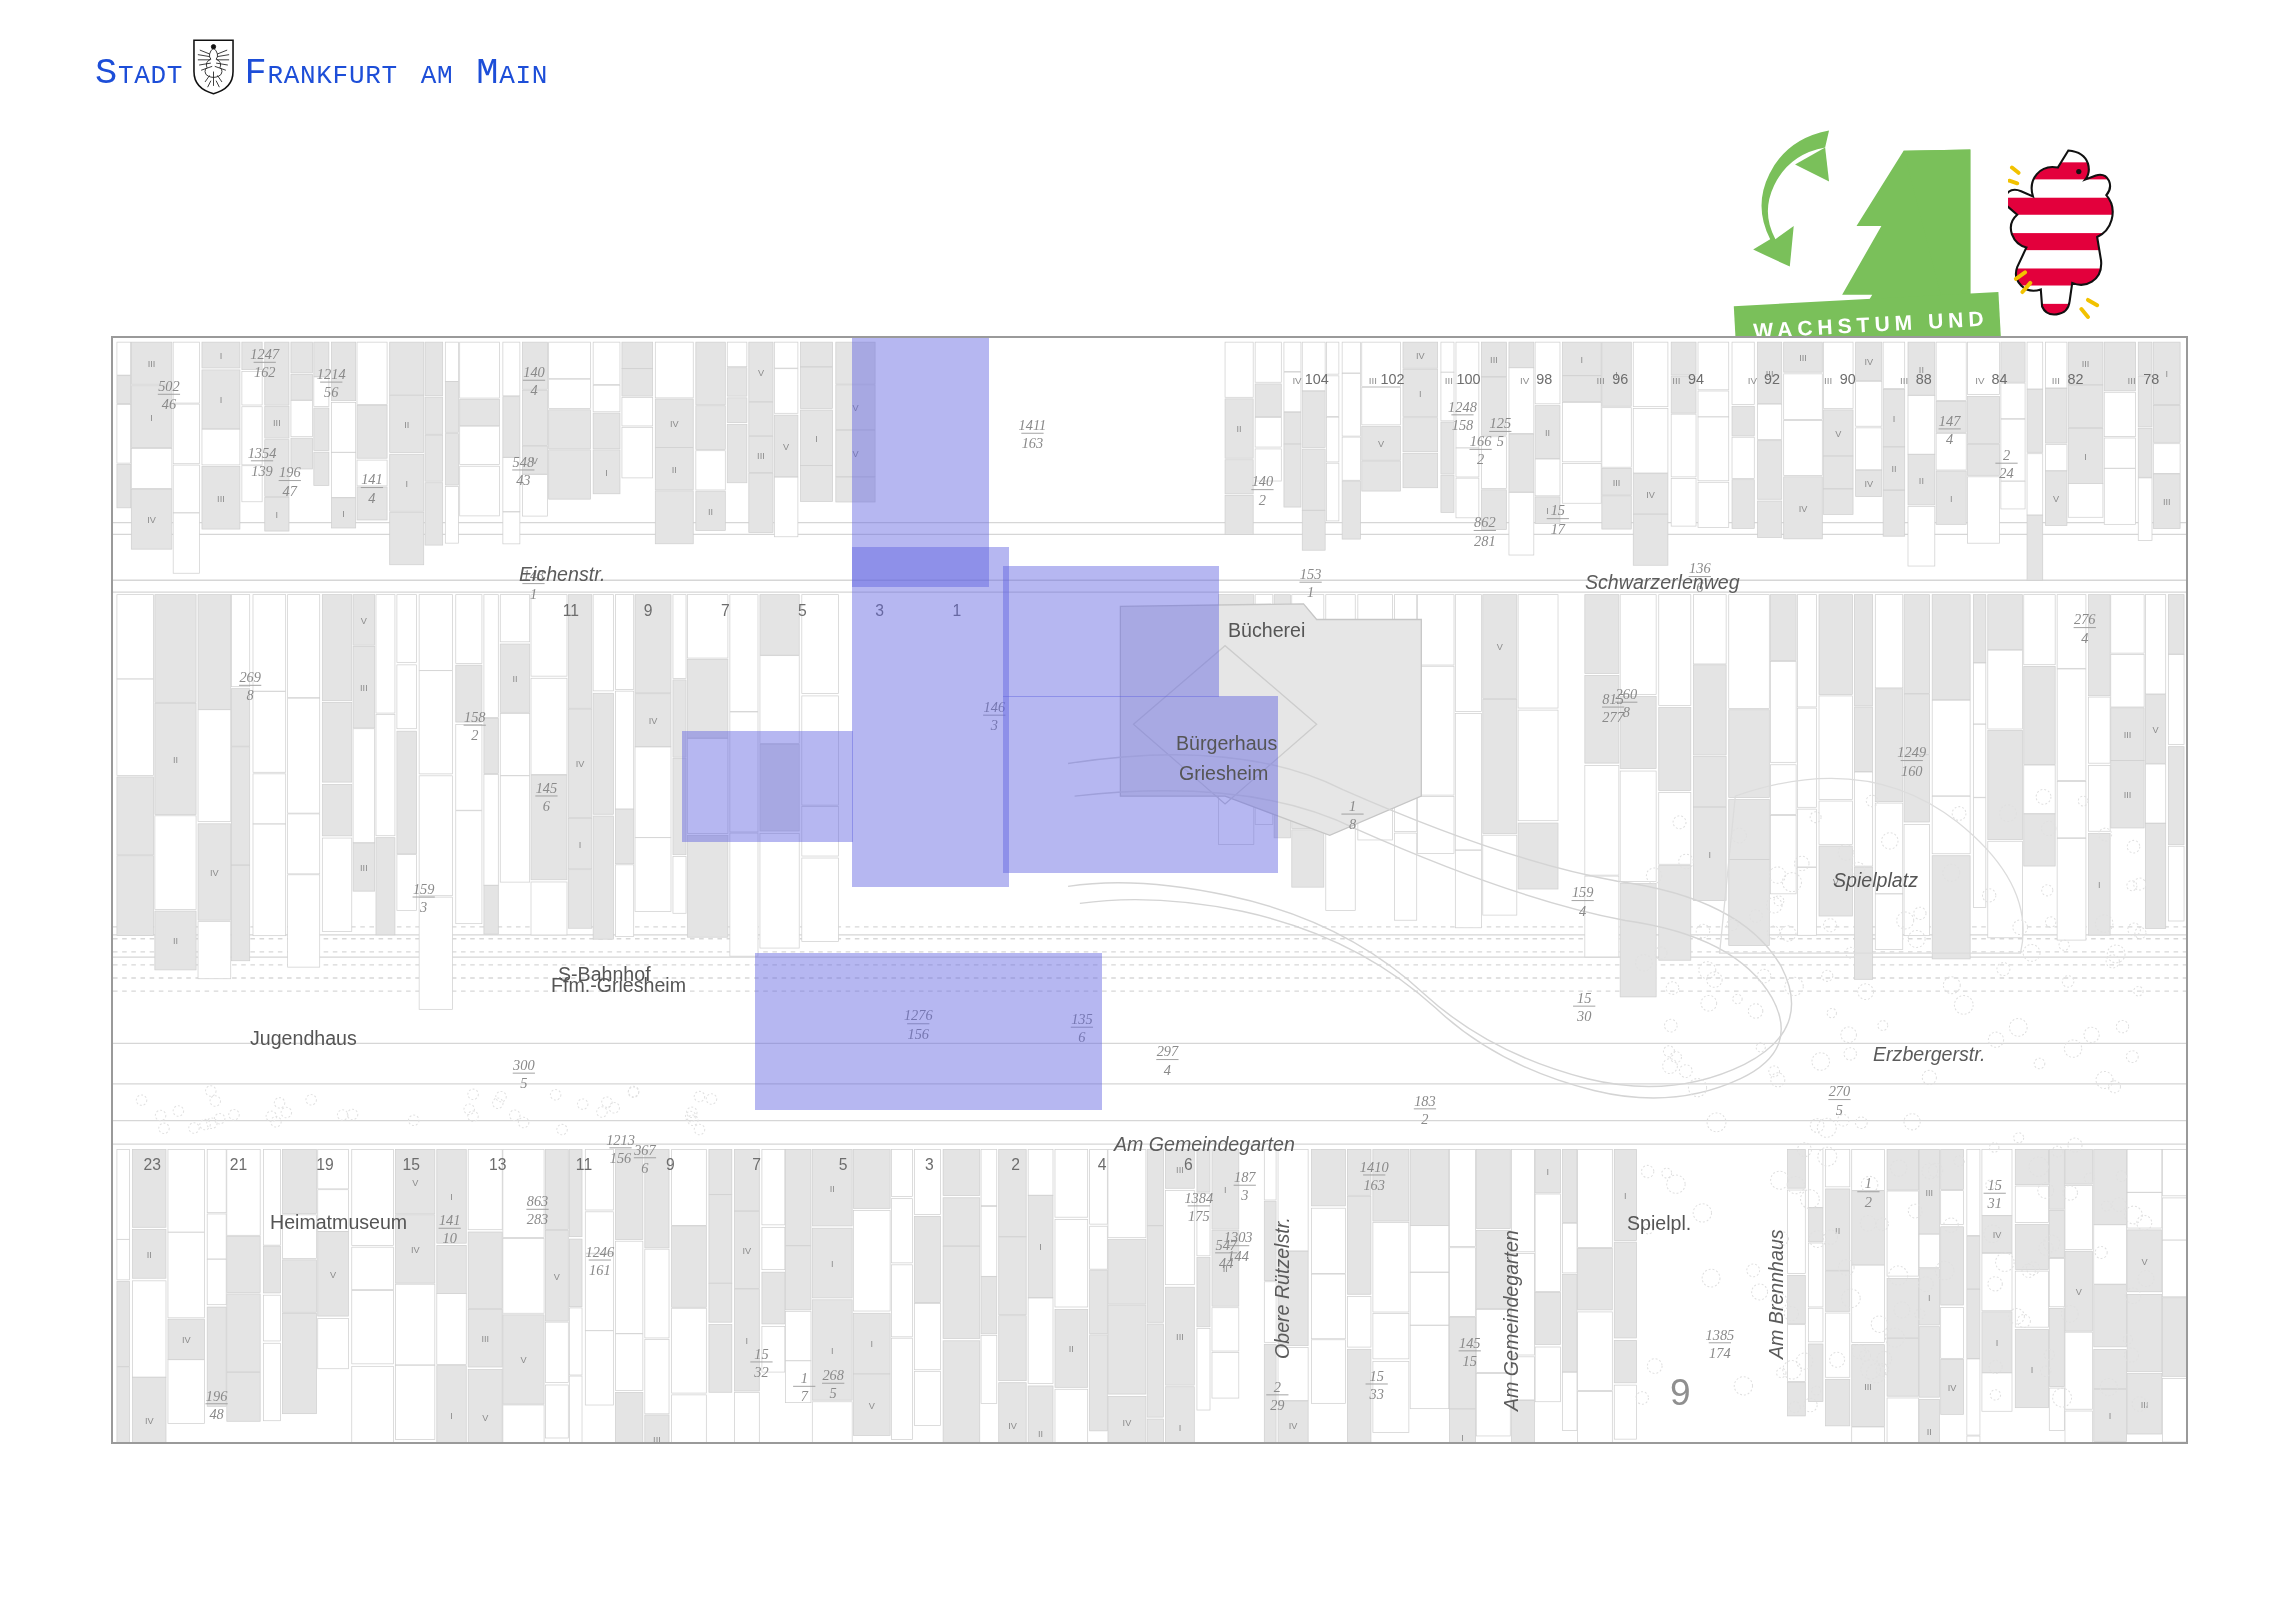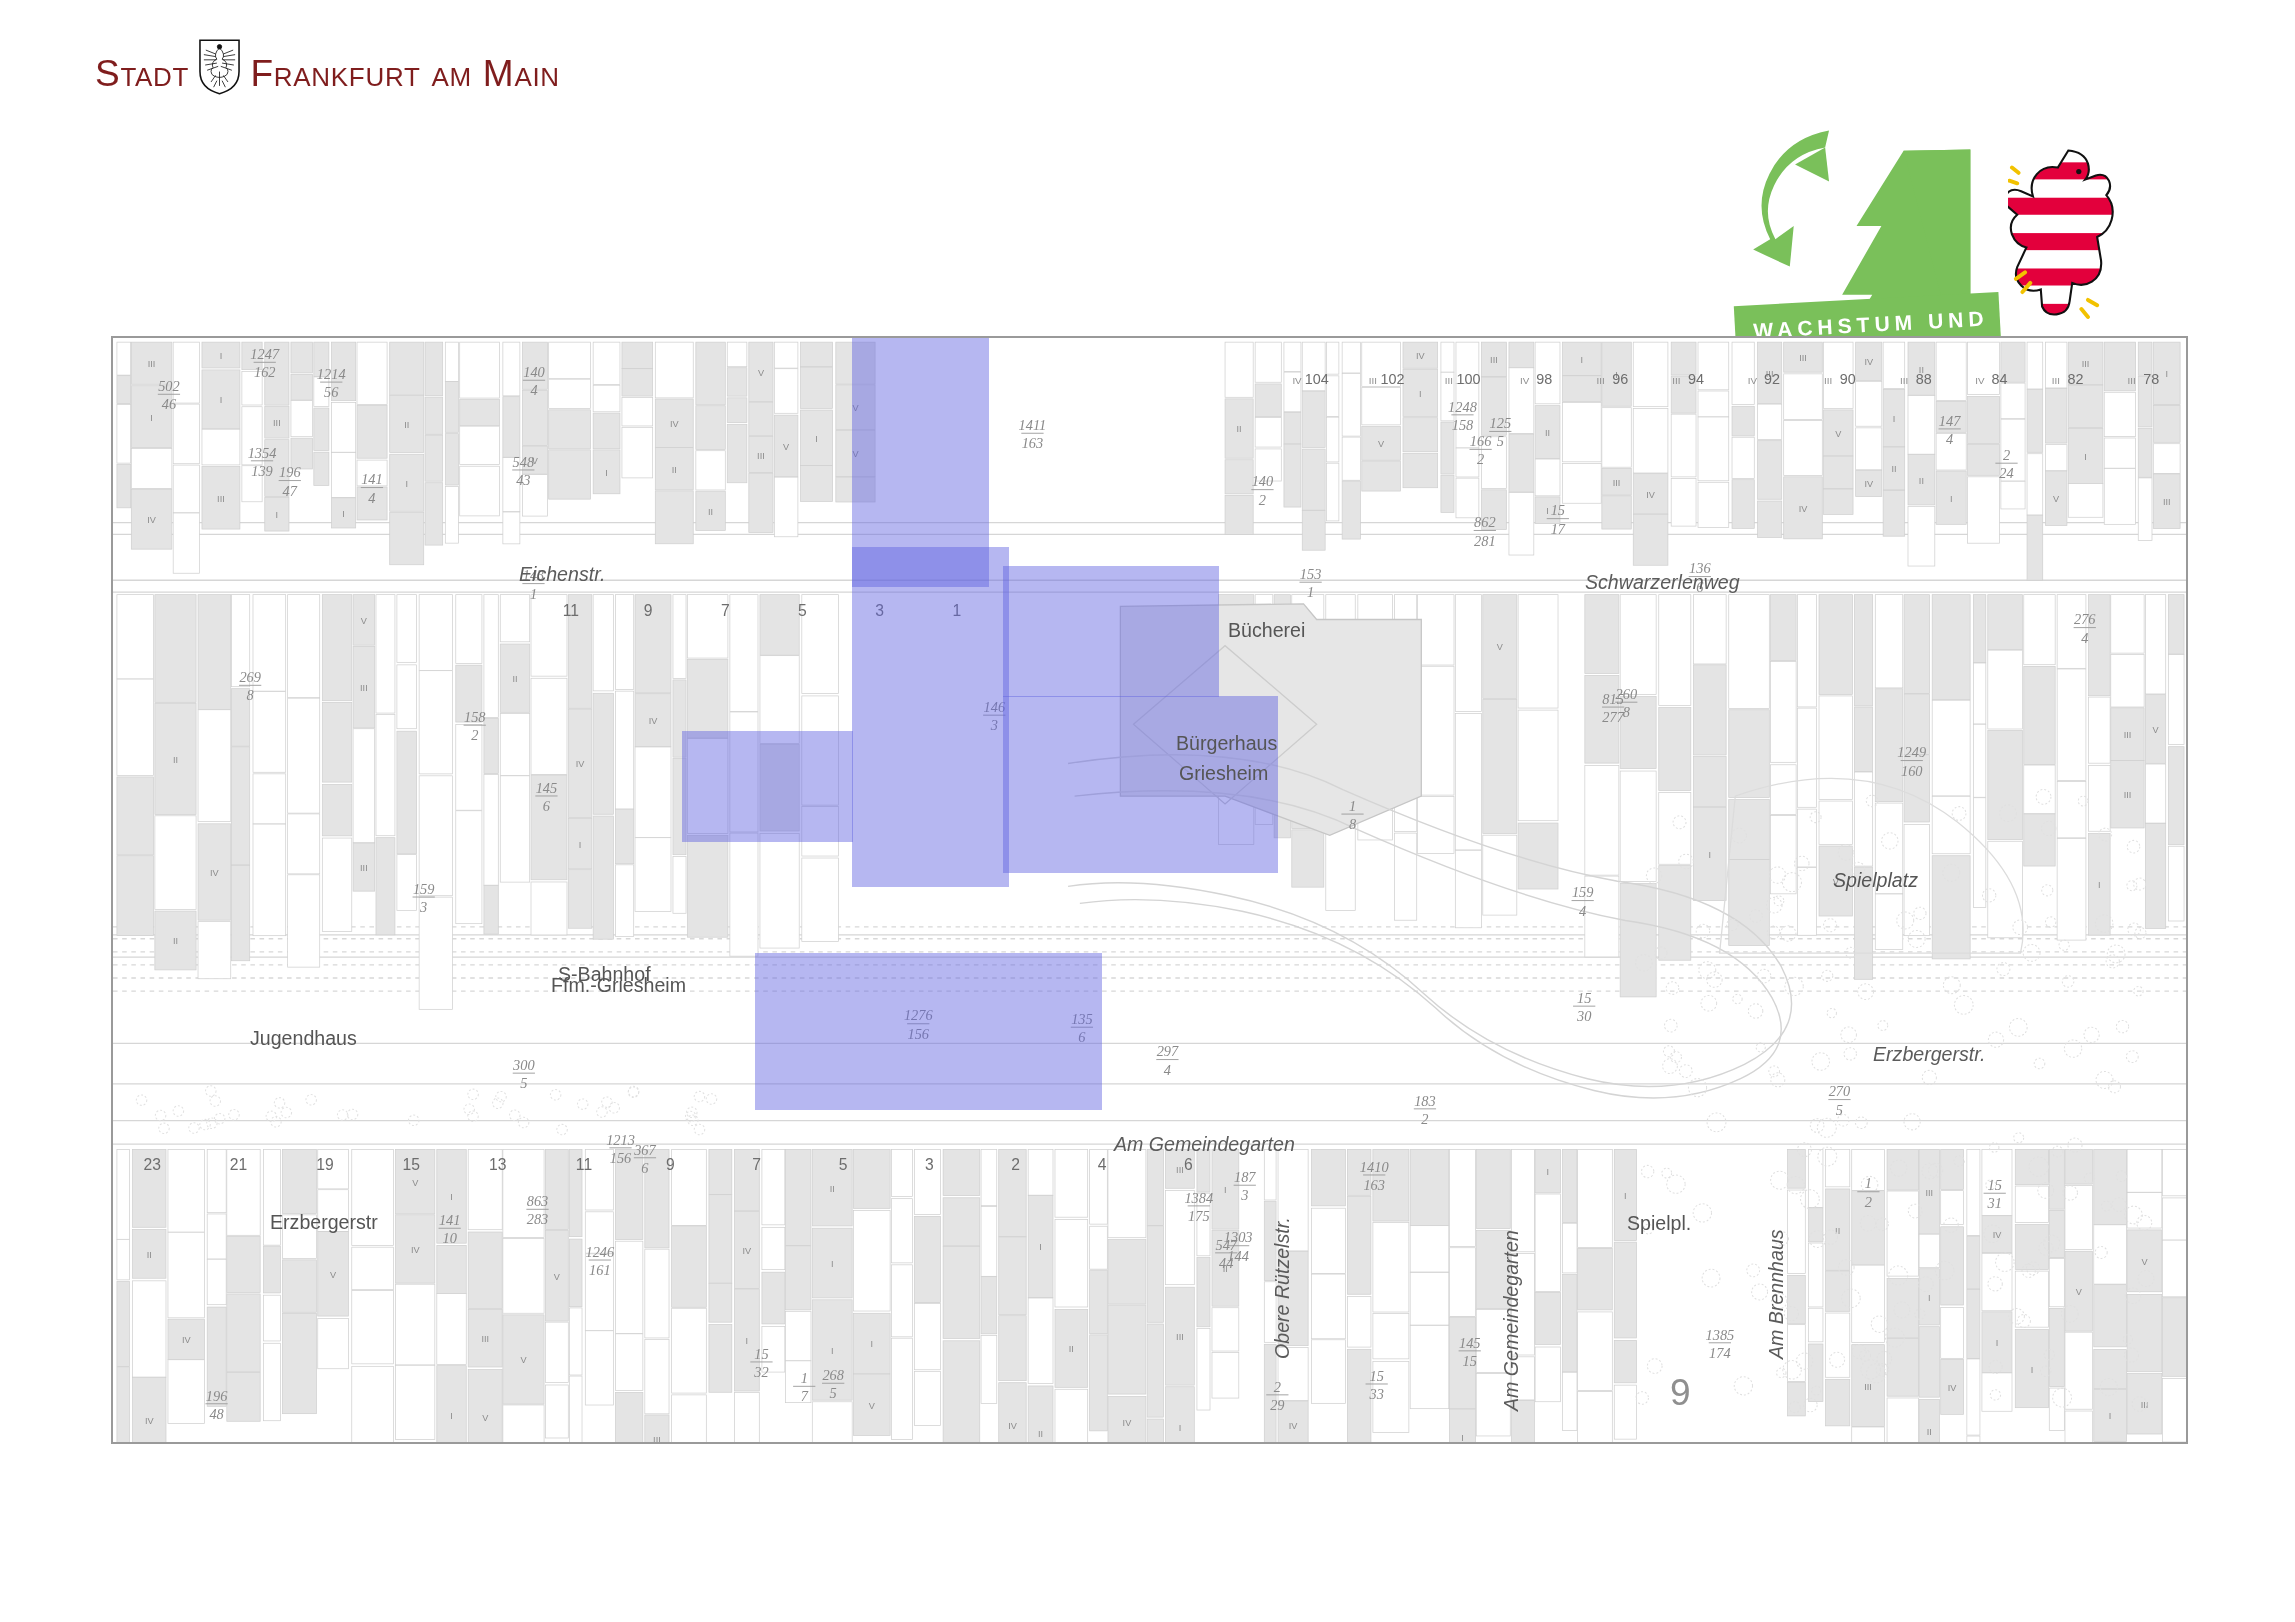--- a/index.html
+++ b/index.html
@@ -1,21 +1,21 @@
 <!DOCTYPE html>
 <html style="font-size:10.5px"><head>
 <meta charset="utf-8">
 <style>
   html,body{margin:0;padding:0;background:#fff;}
   body{width:2295px;height:1622px;position:relative;font-family:"Liberation Sans",sans-serif;overflow:hidden;}
 
   
   #header{position:absolute;left:0;top:0;width:2295px;height:327px;}
   #city-logo{position:absolute;left:95px;top:36px;display:flex;align-items:flex-end;gap:9.2px;}
-  #city-logo .word{font-family:Liberation Sans, sans-serif;font-size:37px;letter-spacing:0.7px;color:#7f1d1d;line-height:1;
+  #city-logo .word{font-family:Liberation Mono, monospace;font-size:37px;letter-spacing:0.7px;color:#1d4ed8;line-height:1;
         font-variant:small-caps;font-weight:400;}
   #crest{width:43px;height:56px;position:relative;top:2.6px;}
 
   #title-block{position:absolute;left:64px;top:118px;}
   #subtitle{font-size:41px;font-weight:bold;color:#111;letter-spacing:-0.7px;
       transform:scaleX(.82);transform-origin:left center;white-space:nowrap;margin-bottom:9.2px;}
   #maintitle{font-size:60px;font-weight:bold;color:#111;letter-spacing:-1.3px;
       transform:scaleX(.82);transform-origin:left center;white-space:nowrap;}
 
   
@@ -1548,21 +1548,21 @@
     <div class="street vert" style="left:1387px;top:1073px;">Am Gemeindegarten</div>
     <div class="street vert" style="left:1652px;top:1021px;">Am Brennhaus</div>
 
     <div class="poi" style="left:1115px;top:281px;">Bücherei</div>
     <div class="poi" style="left:1063px;top:394px;">Bürgerhaus</div>
     <div class="poi" style="left:1066px;top:424px;">Griesheim</div>
     <div class="poi" style="left:1720px;top:531px;font-style:italic;">Spielplatz</div>
     <div class="poi" style="left:445px;top:625px;">S-Bahnhof</div>
     <div class="poi" style="left:438px;top:636px;">Ffm.-Griesheim</div>
     <div class="poi" style="left:137px;top:689px;">Jugendhaus</div>
-    <div class="poi" style="left:157px;top:873px;">Erzbergerstr</div>
+    <div class="poi" style="left:157px;top:873px;">Heimatmuseum</div>
     <div class="poi" style="left:1514px;top:874px;">Spielpl.</div>
 
     <div class="mlabel" style="left:1557px;top:1034px;font-size:37px;color:#8f8f8f;">9</div>
   </div>
 </div>
 
 <div id="footer">
 
   
 

